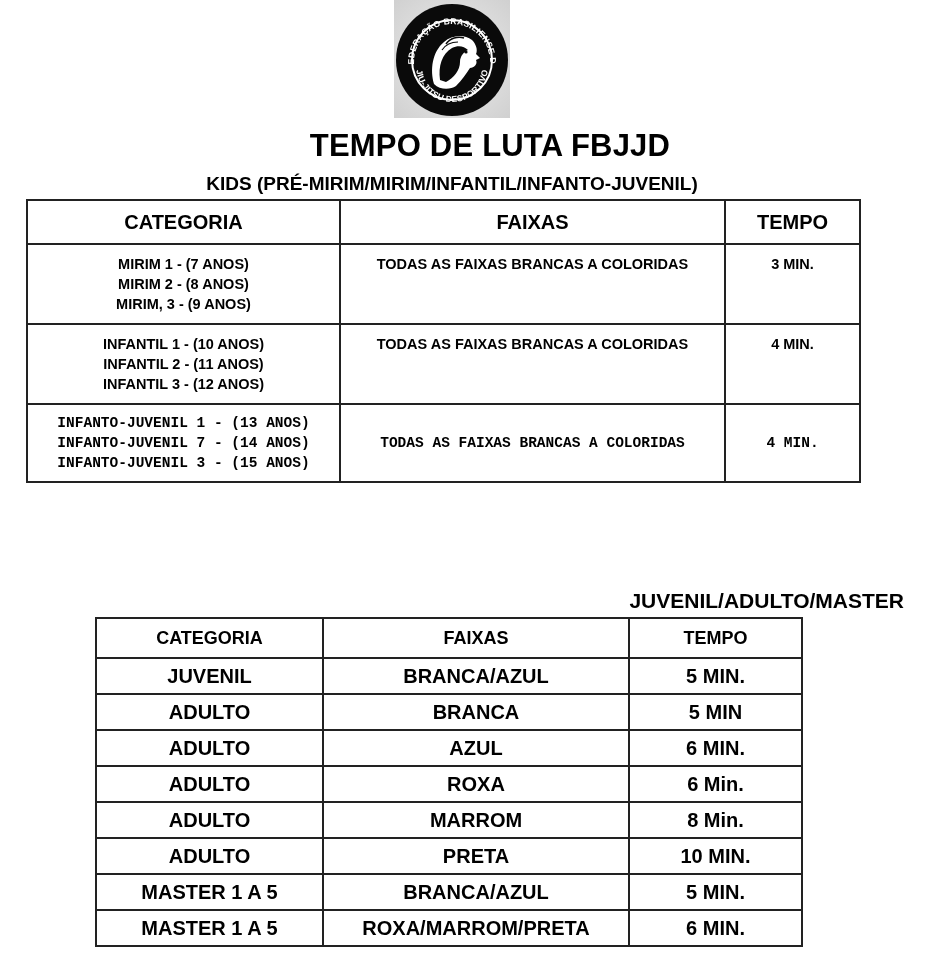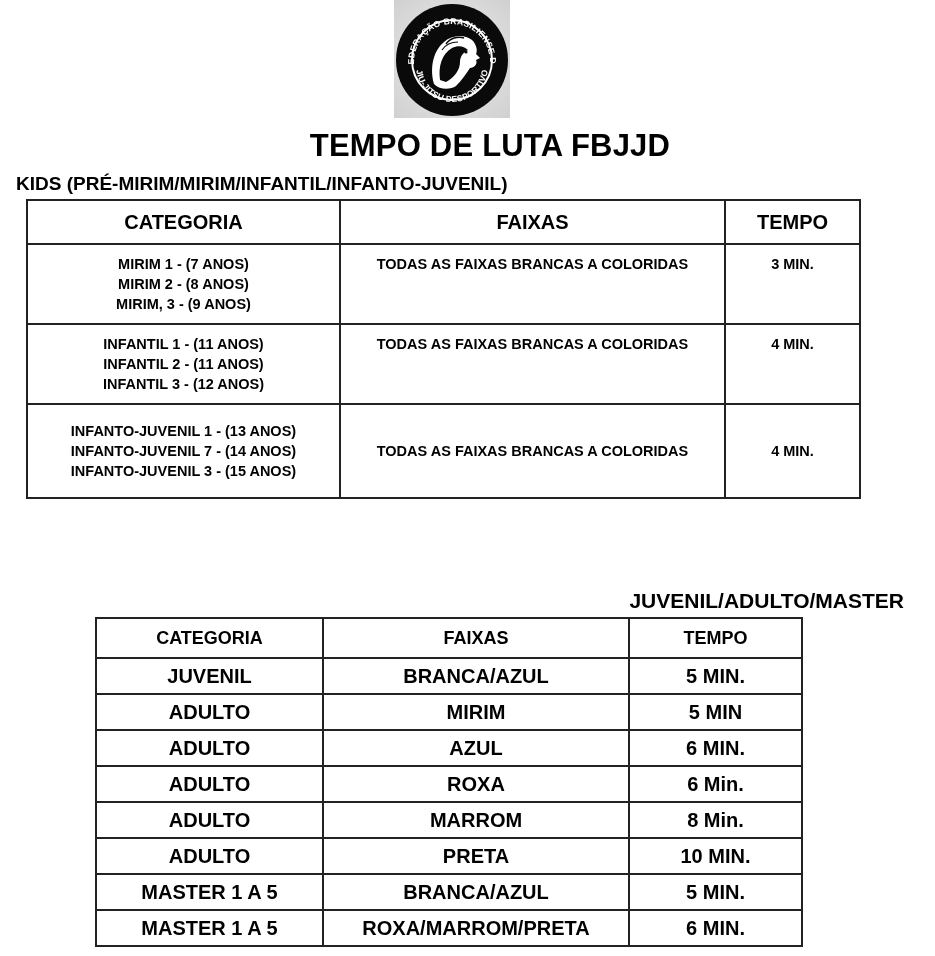--- a/index.html
+++ b/index.html
@@ -10,34 +10,34 @@
     .logo-wrap {
       position: absolute; left: 394px; top: 0; width: 116px; height: 118px;
       background: radial-gradient(circle at 50% 50%, #e8e8e8 0%, #dcdcdc 60%, #d0d0d0 100%);
     }
     .logo-wrap svg { position: absolute; left: 0; top: 0; }
     .title {
       position: absolute; left: 0; width: 904px; top: 128px; text-align: center;
       font-weight: bold; font-size: 31px; letter-spacing: 0.2px; padding-left: 38px;
     }
     .subtitle {
-      position: absolute; left: 16px; width: 904px; top: 173px; 
+      position: absolute; left: 0; width: 904px; top: 173px; text-align: center;
       font-weight: bold; font-size: 19px;
     }
     .subtitle2 {
       position: absolute; left: 0; width: 904px; top: 589px; text-align: right;
       font-weight: bold; font-size: 21px;
     }
     table { border-collapse: collapse; position: absolute; table-layout: fixed; border-radius: 23px; }
     td, th { border: 2px solid #222; text-align: center; font-weight: bold; }
     
     #kids { left: 26px; top: 199px; width: 835px; }
     #kids th { font-size: 20px; height: 42px; padding: 0; }
     #kids td { font-size: 14.5px; vertical-align: top; line-height: 20px; padding: 9px 4px 0 4px; height: 69px; }
-    #kids td.mid { vertical-align: middle; padding: 8px 4px; }
+    #kids td.mid { vertical-align: middle; padding: 0 4px; font-family: Liberation Mono, monospace; }
     #kids td.cat { padding-top: 9px; }
     #kids tr.last td { height: 76px; }
     #kids col.c1 { width: 313px; }
     #kids col.c2 { width: 385px; }
     #kids col.c3 { width: 135px; }
     
     #adult { left: 95px; top: 617px; width: 706px; }
     #adult th { font-size: 18px; height: 38px; padding: 0; }
     #adult td { font-size: 20px; height: 34px; padding: 0; }
     #adult col.c1 { width: 227px; }
@@ -92,21 +92,21 @@
       <td class="cat">
         <span class="line">MIRIM 1 - (7 ANOS)</span>
         <span class="line">MIRIM 2 - (8 ANOS)</span>
         <span class="line">MIRIM, 3 - (9 ANOS)</span>
       </td>
       <td>TODAS AS FAIXAS BRANCAS A COLORIDAS</td>
       <td>3 MIN.</td>
     </tr>
     <tr>
       <td class="cat">
-        <span class="line">INFANTIL 1 - (11 ANOS)</span>
+        <span class="line">INFANTIL 1 - (10 ANOS)</span>
         <span class="line">INFANTIL 2 - (11 ANOS)</span>
         <span class="line">INFANTIL 3 - (12  ANOS)</span>
       </td>
       <td>TODAS AS FAIXAS BRANCAS A COLORIDAS</td>
       <td>4 MIN.</td>
     </tr>
     <tr class="last">
       <td class="mid">
         <span class="line">INFANTO-JUVENIL 1 - (13 ANOS)</span>
         <span class="line">INFANTO-JUVENIL 7 - (14 ANOS)</span>
@@ -134,21 +134,21 @@
     </tr>
   </thead>
   <tbody>
     <tr>
       <td>JUVENIL</td>
       <td>BRANCA/AZUL</td>
       <td>5 MIN.</td>
     </tr>
     <tr>
       <td>ADULTO</td>
-      <td>MIRIM</td>
+      <td>BRANCA</td>
       <td>5 MIN</td>
     </tr>
     <tr>
       <td>ADULTO</td>
       <td>AZUL</td>
       <td>6 MIN.</td>
     </tr>
     <tr>
       <td>ADULTO</td>
       <td>ROXA</td>

